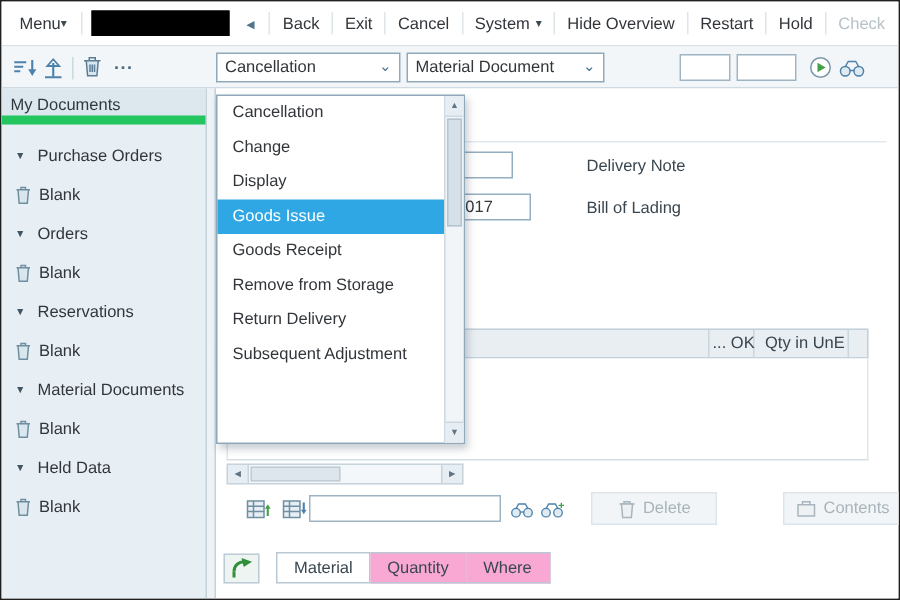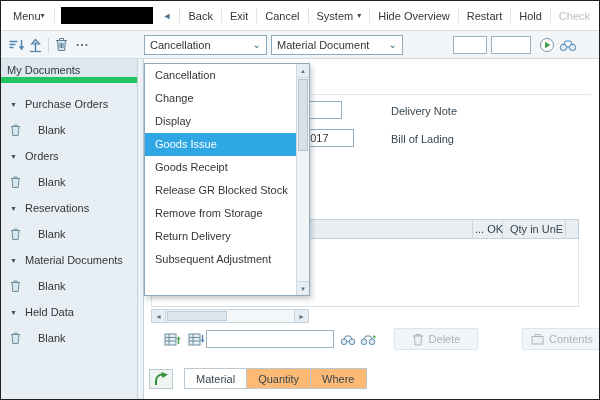--- a/index.html
+++ b/index.html
@@ -25,21 +25,21 @@
 .combo{position:absolute;height:20px;background:#fff;border:1px solid #8fa8ba;display:flex;align-items:center;justify-content:space-between;padding:0 5px}
 .combo .chev{color:#44708e;font-size:10px;line-height:10px}
 .mono{font-family:Liberation Sans, sans-serif;font-size:11px}
 .tb-input{position:absolute;height:18px;border:1px solid #9fb4c2;background:#fff;padding:0 3px;font-size:11px}
 
 
 .sidebar{position:absolute;left:0;top:58px;width:137px;bottom:0;background:#e7eef4;border-right:1px solid #c2d1da}
 .sidebar-header{height:24px;line-height:23px;padding-left:6px;background:#dce7ee;border-bottom:6px solid #22c55e;color:#2e3a42}
 .tree{padding-top:8px}
 .tree-row{height:26px;display:flex;align-items:center;gap:6px;padding-left:9px}
-.tree-row.child{gap:17px}
+.tree-row.child{gap:5px}
 .tri{font-size:7px;color:#3f5665;width:9px}
 .tree-label{color:#32363a;white-space:nowrap}
 
 
 .splitter{position:absolute;left:137px;top:58px;width:6px;bottom:0;background:#edf3f7;border-right:1px solid #c2d1da}
 .splitter-dots{position:absolute;top:172px;left:1px;color:#8aa0b0;font-size:11px}
 
 
 .main{position:absolute;left:143px;top:58px;right:0;bottom:0;background:#fff}
 .top-divider{position:absolute;top:35px;left:166px;right:8px;border-top:1px solid #e2e9ee}
@@ -60,21 +60,21 @@
 .hscroll .thumb{position:absolute;left:1px;top:1px;bottom:1px;width:60px;background:#dde6ec;border:1px solid #bfcdd6}
 
 .item-toolbar{position:absolute;top:268px;left:0;right:0;height:26px}
 .itb-icon{position:absolute;top:5px}
 .search-input{position:absolute;left:62px;top:3px;width:128px;height:18px;border:1px solid #9fb4c2;background:#fff;padding:0 3px}
 .gray-btn{position:absolute;top:1px;height:22px;display:flex;align-items:center;justify-content:center;gap:5px;background:#f1f5f7;border:1px solid #dde5ea;color:#a9b4bc}
 
 .tabs-row{position:absolute;top:308px;left:0;right:0;height:24px}
 .detail-btn{position:absolute;left:5px;top:2px;width:24px;height:20px;border:1px solid #bccbd5;background:#eef4f1;display:flex;align-items:center;justify-content:center}
 .tabs{position:absolute;left:40px;top:1px;display:flex}
-.tab{height:21px;line-height:20px;padding:0 11px;border:1px solid #b9c8d2;border-left-width:0;background:#fdba74;color:#39464f}
+.tab{height:21px;line-height:20px;padding:0 11px;border:1px solid #b9c8d2;border-left-width:0;background:#f9a8d4;color:#39464f}
 .tab:first-child{border-left-width:1px}
 .tab.active{background:#fff}
 
 
 .dropdown{position:absolute;left:143px;top:62px;width:166px;height:233px;background:#fff;border:1px solid #8fa8ba;box-shadow:2px 3px 5px rgba(40,60,75,.25);z-index:30}
 .menu-item{height:23px;line-height:23px;padding-left:10px;width:151px;white-space:nowrap}
 .menu-item.selected{background:#2fa7e5;color:#fff}
 .dd-scroll{position:absolute;top:0;right:0;width:13px;height:100%;background:#f1f5f8;border-left:1px solid #cdd9e1}
 .dd-btn{position:absolute;left:0;width:12px;height:14px;display:flex;align-items:center;justify-content:center;font-size:6px;color:#5f7383;background:#e7eef3}
 .dd-btn.up{top:0;border-bottom:1px solid #cdd9e1}
@@ -353,21 +353,20 @@
       </div>
     </div>
   </div>
 
   <div class="dropdown">
     <div class="menu-item">Cancellation</div>
     <div class="menu-item">Change</div>
     <div class="menu-item">Display</div>
     <div class="menu-item selected">Goods Issue</div>
     <div class="menu-item">Goods Receipt</div>
-    <div class="menu-item">Release GR Blocked Stock</div>
     <div class="menu-item">Remove from Storage</div>
     <div class="menu-item">Return Delivery</div>
     <div class="menu-item">Subsequent Adjustment</div>
     <div class="dd-scroll">
       <div class="dd-btn up">▲</div>
       <div class="dd-thumb"></div>
       <div class="dd-btn down">▼</div>
     </div>
   </div>
 

